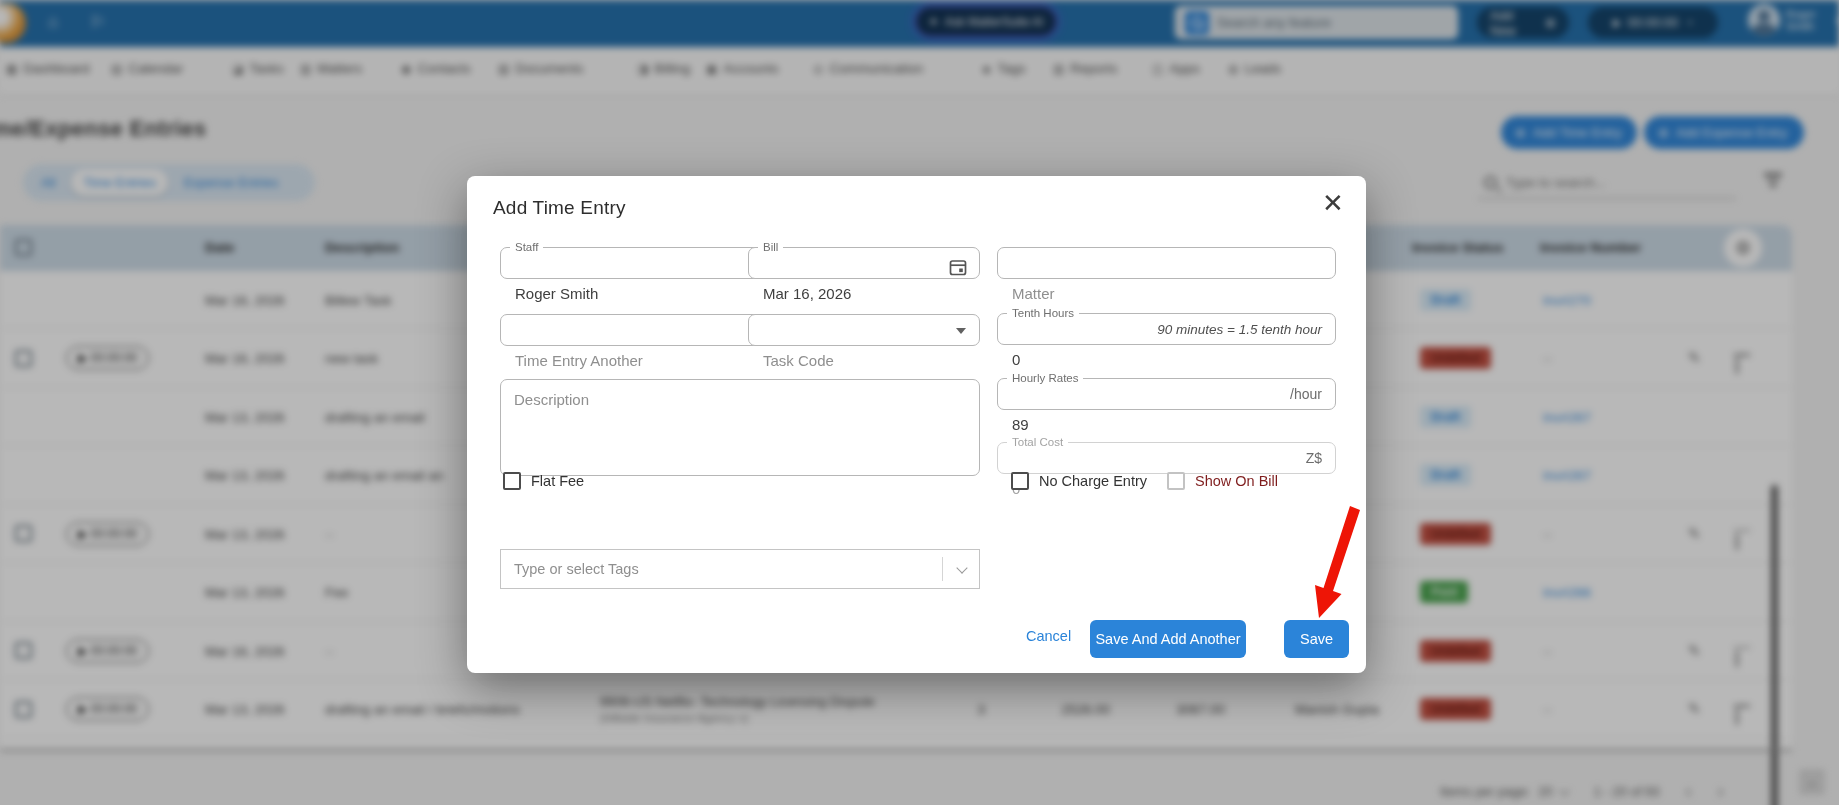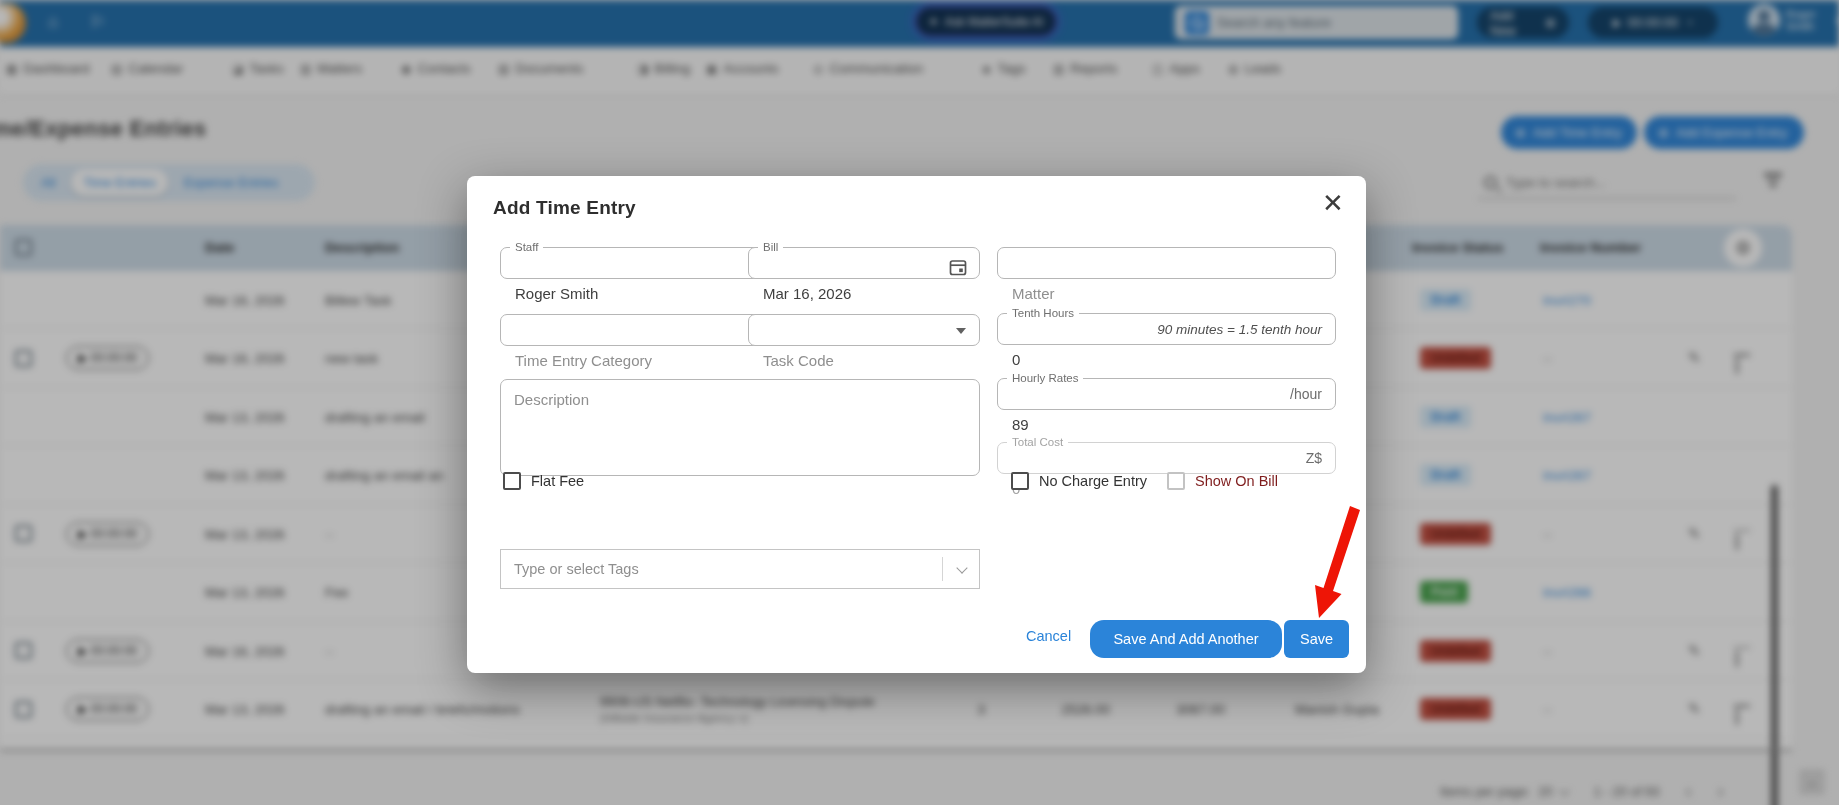--- a/index.html
+++ b/index.html
@@ -80,21 +80,21 @@
     color:#555; text-align:center; font-size:12px; line-height:22px; }
 
   .pagination { position:absolute; left:1440px; top:781px; display:flex; align-items:center; gap:26px; color:#555; font-size:13px; }
   .pagination .pp { display:flex; align-items:center; gap:8px; }
   .chev-down { width:7px; height:7px; border:solid #666; border-width:0 1.5px 1.5px 0; transform:rotate(45deg); margin-top:-3px; }
   .pag-arrow { font-size:18px; color:#777; }
 
   
   .modal { position:absolute; left:467px; top:176px; width:899px; height:497px; background:#fff; border-radius:8px;
     box-shadow:0 14px 48px rgba(0,0,0,.42); z-index:10; }
-  .m-title { position:absolute; left:26px; top:21px; font-size:19px; font-weight:700; color:#2e2e2e; letter-spacing:.2px; }
+  .m-title { position:absolute; left:26px; top:21px; font-size:19px; font-weight:400; color:#2e2e2e; letter-spacing:.2px; }
   .m-close { position:absolute; left:855px; top:12px; font-size:26px; font-weight:300; color:#3c3c3c; cursor:pointer; }
   .f { position:absolute; border:1px solid #b6b6b6; border-radius:7px; background:#fff; height:32px;padding-left:46px; }
   .f.dis { border-color:#d2d2d2; }
   .lbl { position:absolute; top:-8px; left:9px; font-size:11.5px; color:#6f6f6f; background:#fff; padding:0 5px; line-height:14px; }
   .lbl.dis { color:#a3a3a3; }
   .val { position:absolute; left:14px; top:50%; transform:translateY(-50%); font-size:15px; color:#3f3f3f; white-space:nowrap;margin-top:30px; }
   .ph { color:#8f8f8f; }
   .chev { position:absolute; right:13px; top:50%; margin-top:-2px; width:0; height:0;
     border-left:5px solid transparent; border-right:5px solid transparent; border-top:6px solid #616161; }
   .sfx { position:absolute; right:13px; top:50%; transform:translateY(-50%); font-size:14px; color:#6d6d6d; }
@@ -314,21 +314,21 @@
           <line x1="2.5" y1="8.2" x2="17.5" y2="8.2" stroke="#555" stroke-width="1.7"></line>
           <rect x="11.2" y="11.5" width="3.6" height="3.6" fill="#555"></rect>
         </svg>
       </span>
     </div>
     <div class="f" style="left:530px; top:71px; width:339px;">
       <span class="val ph">Matter</span>
     </div>
 
     <div class="f" style="left:33px; top:138px; width:285px;">
-      <span class="val ph">Time Entry Category</span>
+      <span class="val ph">Time Entry Another</span>
       <span class="chev"></span>
     </div>
     <div class="f" style="left:281px; top:138px; width:232px;">
       <span class="val ph">Task Code</span>
       <span class="chev"></span>
     </div>
     <div class="f" style="left:530px; top:137px; width:339px;">
       <span class="lbl">Tenth Hours</span>
       <span class="val">0</span>
       <span class="helper">90 minutes = 1.5 tenth hour</span>
@@ -359,21 +359,21 @@
       <span class="cb-lbl dis">Show On Bill</span>
     </div>
 
     <div class="tags">
       <span class="tph">Type or select Tags</span>
       <span class="tdiv"></span>
       <span class="tchev"></span>
     </div>
 
     <button class="m-cancel">Cancel</button>
-    <button class="m-btn" style="left:623px; width:192px;border-radius:14px;">Save And Add Another</button>
+    <button class="m-btn" style="left:623px; width:156px;">Save And Add Another</button>
     <button class="m-btn" style="left:817px; width:65px;">Save</button>
   </div>
 
   <svg class="arrow-svg" width="70" height="125" viewBox="0 0 70 125">
     <polygon points="55,3 28.5,85 20,82 24,115 46.5,91 38,88 65,7" fill="#ee1506"></polygon>
   </svg>
 
 </div>
 
 </body></html>

